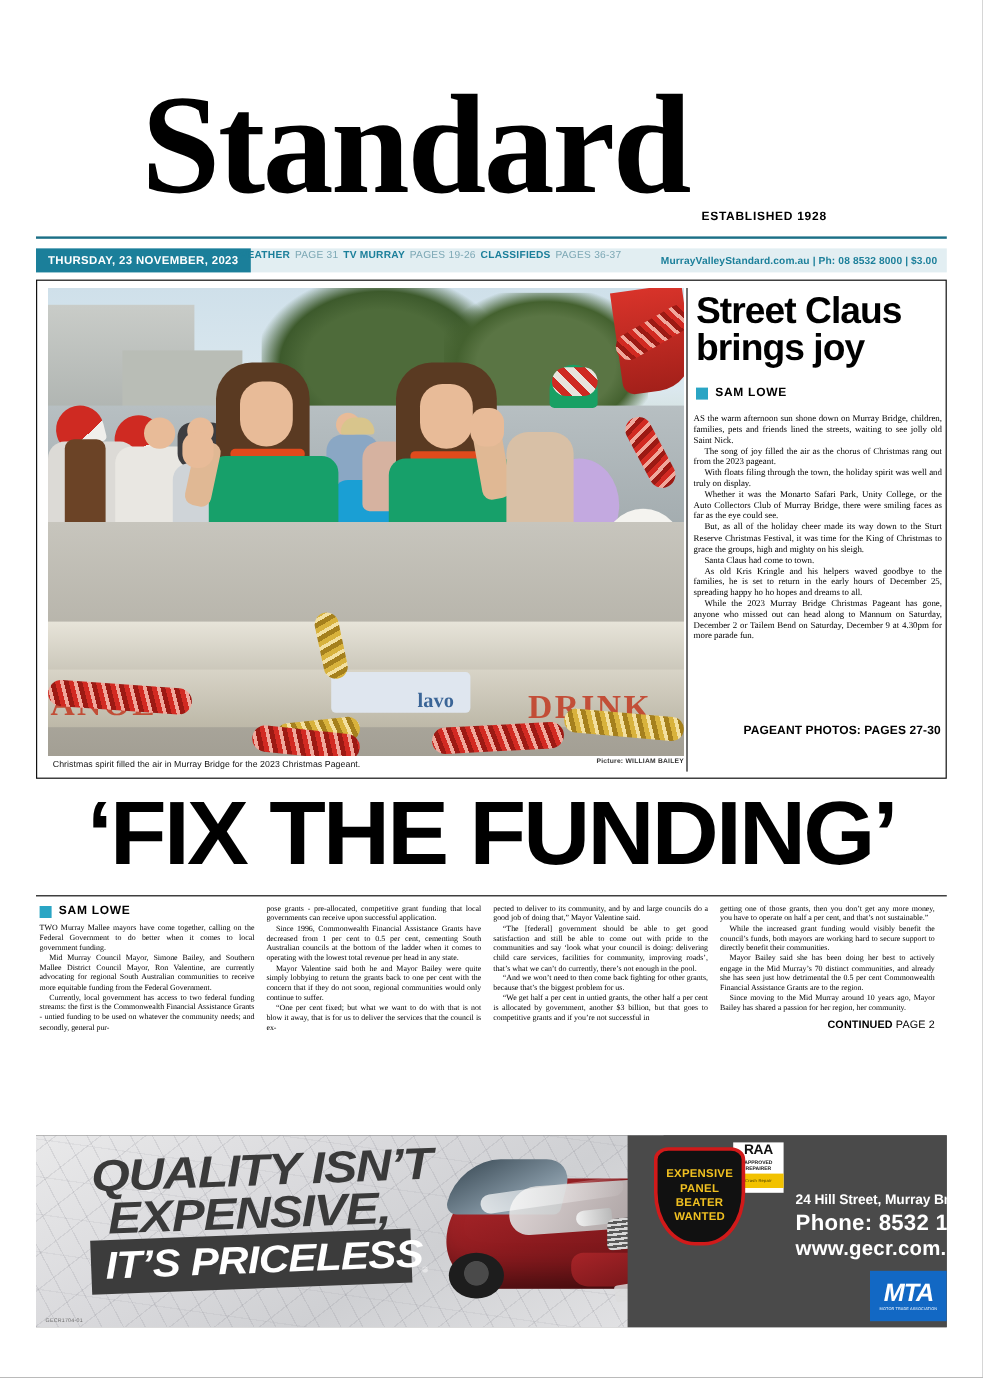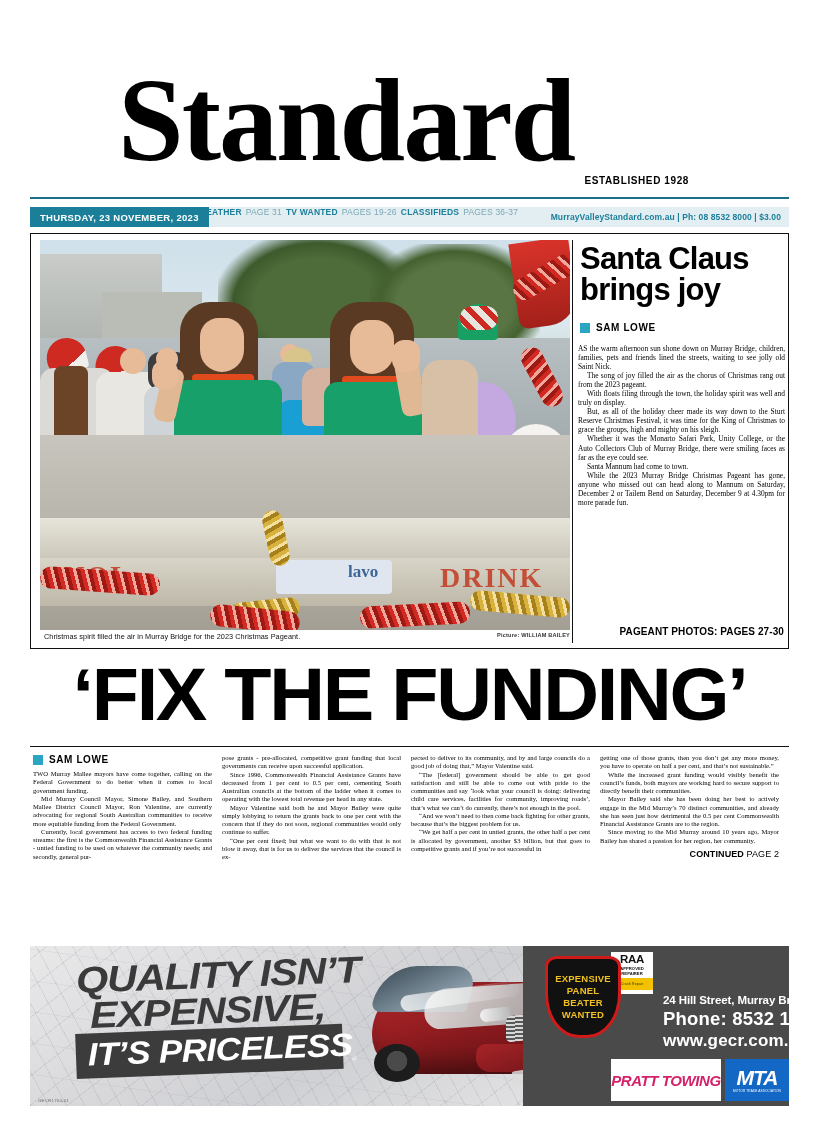--- a/index.html
+++ b/index.html
@@ -188,21 +188,21 @@
     font-family: "Liberation Serif", serif;
     font-size: 7.4px;
     line-height: 9.05px;
     color: #000;
     text-align: justify;
   }
   .story-body p { margin: 0; text-indent: 9px; }
   .story-body p.first { text-indent: 0; }
   .story-promo {
     position: absolute;
-    right: 35px; top: 626px;
+    right: 35px; top: 604px;
     font-size: 10px;
     font-weight: bold;
     letter-spacing: 0.1px;
     color: #000;
     text-align: right;
     padding-left: 20px;
   }
 
   
   .bighead {
@@ -571,21 +571,21 @@
               background: radial-gradient(ellipse at 50% 55%, #5a7544 0 48%, #44612f 62%, rgba(68,97,47,0) 78%); }
   .ph-crowd { position:absolute; left:0; top:98px; width:530px; height:130px;
               background: linear-gradient(180deg,#b7bfc2 0%, #9ea7aa 100%); }
   .ph-float { position:absolute; left:0; top:195px; width:530px; height:195px;
               background: linear-gradient(180deg,#c7c5bd 0%, #b4b1a7 55%, #a39f94 100%); }
   .ph-rail { position:absolute; left:0; top:278px; width:530px; height:44px;
              background: linear-gradient(180deg,#e7e4d9 0%, #c9c5b8 100%); }
   .ph-board { position:absolute; left:0; top:318px; width:530px; height:48px;
               background: linear-gradient(180deg,#d8d4c7 0%, #bdb8a8 100%); }
   .ph-word { position:absolute; font-family:"Liberation Serif", serif; font-weight:bold;
-             font-size:28px; color:#c23a22; letter-spacing:2px; opacity:0.85; }
+             font-size:28px; color:#c23a22; letter-spacing:2px; opacity:0.85;margin-top:12px; }
   .ph-tinsel { position:absolute; height:22px;
                background: repeating-linear-gradient(72deg,#d22a22 0 4px,#f0a89c 4px 7px,#9c1a14 7px 11px);
                border-radius: 11px; }
   .ph-tinselg { position:absolute; height:20px;
                 background: repeating-linear-gradient(72deg,#d8b23c 0 4px,#f3e0a0 4px 7px,#a5801d 7px 11px);
                 border-radius: 10px; }
   .ph-santahat { position:absolute; width:40px; height:34px;
                  background: linear-gradient(150deg,#cf2a22 0 70%, #f0efec 70% 100%);
                  border-radius: 22px 22px 4px 14px; }
   .ph-person { position:absolute; border-radius: 14px 14px 6px 6px; }
@@ -610,21 +610,21 @@
     <div class="mast-title">Standard</div>
     <div class="mast-est">ESTABLISHED 1928</div>
   </div>
   <div class="rule-top"></div>
 
   <div class="infobar">
     <div class="infobar-date">THURSDAY, 23 NOVEMBER, 2023</div>
     <div class="infobar-links">
       <span class="b">WEATHER</span>
       <span class="n">PAGE 31</span>
-      <span class="b">TV WANTED</span>
+      <span class="b">TV MURRAY</span>
       <span class="n">PAGES 19-26</span>
       <span class="b">CLASSIFIEDS</span>
       <span class="n">PAGES 36-37</span>
     </div>
     <div class="infobar-right">MurrayValleyStandard.com.au | Ph: 08 8532 8000 | $3.00</div>
   </div>
 
   <div class="topblock"></div>
 
   <div class="photo">
@@ -698,34 +698,35 @@
     <div class="ph-tinselg" style="left:430px; top:354px; width:100px; transform:rotate(5deg);"></div>
   </div>
 
   <div class="caption">
     <span>Christmas spirit filled the air in Murray Bridge for the 2023 Christmas Pageant.</span>
     <span class="credit">Picture: WILLIAM BAILEY</span>
   </div>
 
   <div class="vdivide"></div>
 
-  <div class="story-head">Santa Claus brings joy</div>
+  <div class="story-head">Street Claus brings joy</div>
 
   <div class="story-byline byline">
     <span class="byline-sq"></span>
     <span class="byline-name">SAM LOWE</span>
   </div>
 
   <div class="story-body">
     <p class="first">AS the warm afternoon sun shone down on Murray Bridge, children, families, pets and friends lined the streets, waiting to see jolly old Saint Nick.</p>
     <p>The song of joy filled the air as the chorus of Christmas rang out from the 2023 pageant.</p>
     <p>With floats filing through the town, the holiday spirit was well and truly on display.</p>
+    <p>Whether it was the Monarto Safari Park, Unity College, or the Auto Collectors Club of Murray Bridge, there were smiling faces as far as the eye could see.</p>
     <p>But, as all of the holiday cheer made its way down to the Sturt Reserve Christmas Festival, it was time for the King of Christmas to grace the groups, high and mighty on his sleigh.</p>
-    <p>Whether it was the Monarto Safari Park, Unity College, or the Auto Collectors Club of Murray Bridge, there were smiling faces as far as the eye could see.</p>
-    <p>Santa Mannum had come to town.</p>
+    <p>Santa Claus had come to town.</p>
+    <p>As old Kris Kringle and his helpers waved goodbye to the families, he is set to return in the early hours of December 25, spreading happy ho ho hopes and dreams to all.</p>
     <p>While the 2023 Murray Bridge Christmas Pageant has gone, anyone who missed out can head along to Mannum on Saturday, December 2 or Tailem Bend on Saturday, December 9 at 4.30pm for more parade fun.</p>
   </div>
 
   <div class="story-promo">PAGEANT PHOTOS: PAGES 27-30</div>
 
   <div class="bighead">‘FIX THE FUNDING’</div>
   <div class="rule-mid"></div>
 
   <div class="cols">
 
@@ -804,23 +805,20 @@
         <span class="raa-t">RAA</span>
         <span class="raa-s">APPROVED REPAIRER</span>
         <span class="raa-b">Crash Repair</span>
       </div>
 
 
       <div class="ad-address">24 Hill Street, Murray Bridge</div>
       <div class="ad-phone">Phone: 8532 1611</div>
       <div class="ad-web">www.gecr.com.au</div>
 
-      <div class="pratt">
-        <span>PRATT TOWING</span>
-      </div>
       <div class="mta">
         <span class="mta-t">MTA</span>
         <span class="mta-s">MOTOR TRADE ASSOCIATION</span>
       </div>
     </div>
 
     <div class="ad-badge" style="left:515px; top:10px;">
       <span>EXPENSIVE</span>
       <span>PANEL</span>
       <span>BEATER</span>

